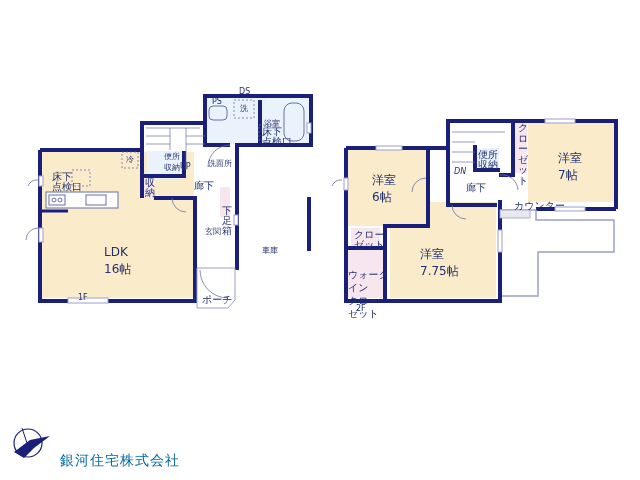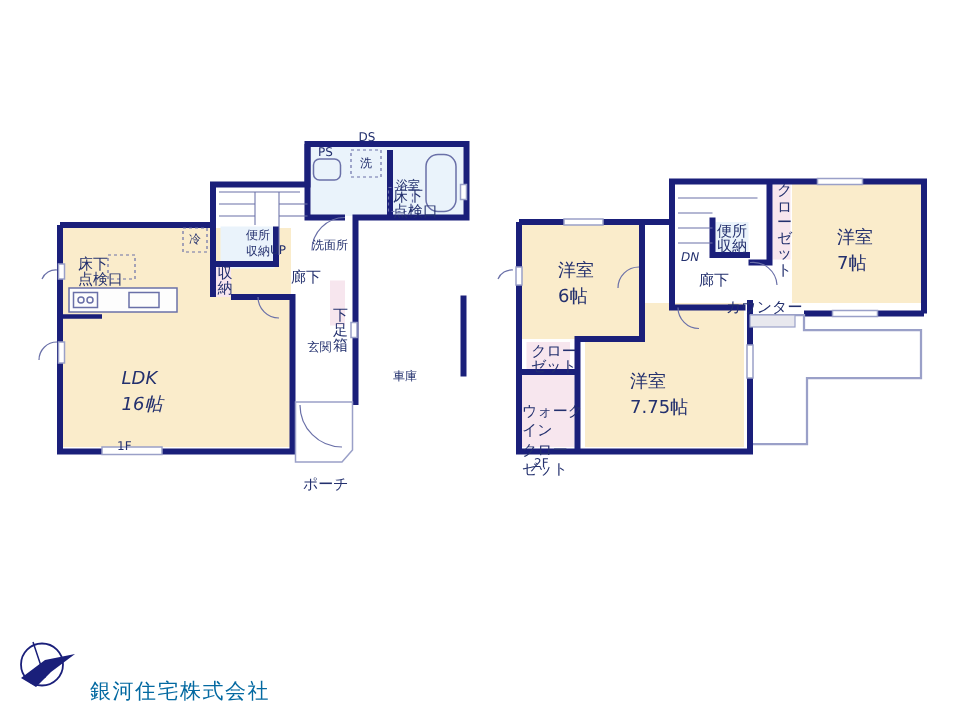--- a/index.html
+++ b/index.html
@@ -142,23 +142,23 @@
 <div class="lbl sm" style="left:126px;top:156px;">冷</div>
 <div class="lbl sm" style="left:164px;top:153px;">便所</div>
 <div class="lbl sm" style="left:164px;top:164px;">収納</div>
 <div class="lbl sm" style="left:180px;top:163px;">UP</div>
 <div class="lbl xs" style="left:145px;top:178px;width:8px;white-space:normal;">収納</div>
 <div class="lbl xs" style="left:52px;top:172px;white-space:pre;">床下
 点検口</div>
 <div class="lbl xs" style="left:194px;top:181px;">廊下</div>
 <div class="lbl xs" style="left:222px;top:206px;width:7px;white-space:normal;">下足箱</div>
 <div class="lbl sm" style="left:205px;top:228px;">玄関</div>
-<div class="lbl xs" style="left:202px;top:295px;margin-top:24px;">ポーチ</div>
+<div class="lbl xs" style="left:202px;top:295px;">ポーチ</div>
 <div class="lbl sm" style="left:262px;top:213px;margin-top:34px;">車庫</div>
-<div class="lbl room" style="left:81px;top:244px;font-style:italic;">
+<div class="lbl room" style="left:104px;top:244px;">
   <div>LDK</div>
   <div>16帖</div>
 </div>
 <div class="lbl sm" style="left:40px;top:294px;margin-left:38px;">1F</div>
 
 <div class="lbl room" style="left:372px;top:172px;">
   <div>洋室</div>
   <div>6帖</div>
 </div>
 <div class="lbl room" style="left:558px;top:150px;">
@@ -173,16 +173,16 @@
 ゼット</div>
 <div class="lbl xs" style="left:348px;top:268px;white-space:pre;line-height:1.3;">ウォーク
 イン
 クロー
 ゼット</div>
 <div class="lbl xs" style="left:518px;top:123px;width:7px;white-space:normal;line-height:1.05;">クローゼット</div>
 <div class="lbl xs" style="left:478px;top:150px;">便所</div>
 <div class="lbl xs" style="left:478px;top:160px;">収納</div>
 <div class="lbl sm" style="left:454px;top:168px;font-style:italic;">DN</div>
 <div class="lbl xs" style="left:466px;top:183px;">廊下</div>
-<div class="lbl xs" style="left:484px;top:201px;">カウンター</div>
+<div class="lbl xs" style="left:514px;top:201px;">カウンター</div>
 <div class="lbl sm" style="left:356px;top:305px;">2F</div>
 
 <div class="logo-text">銀河住宅株式会社</div>
 
 </body></html>

